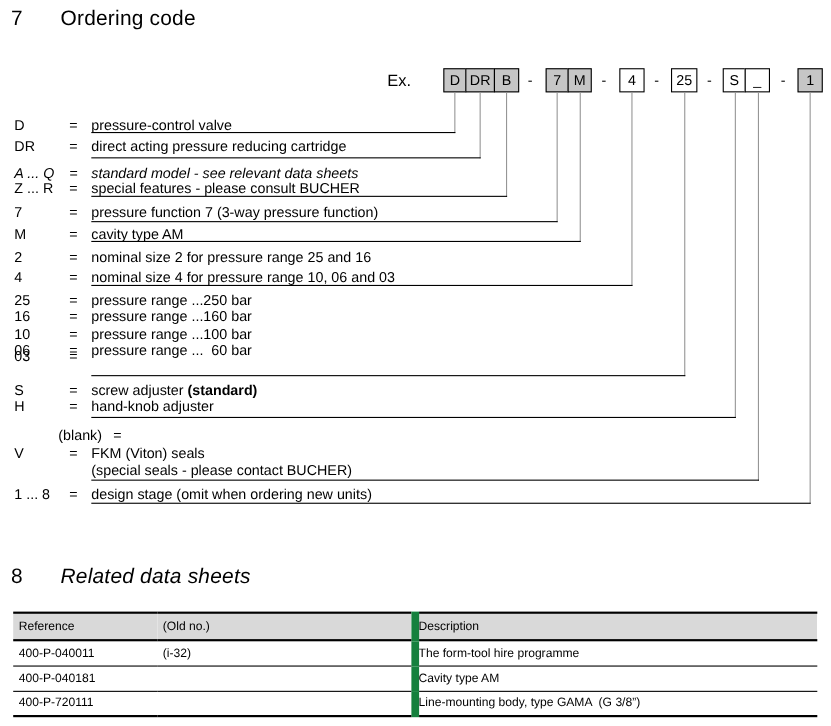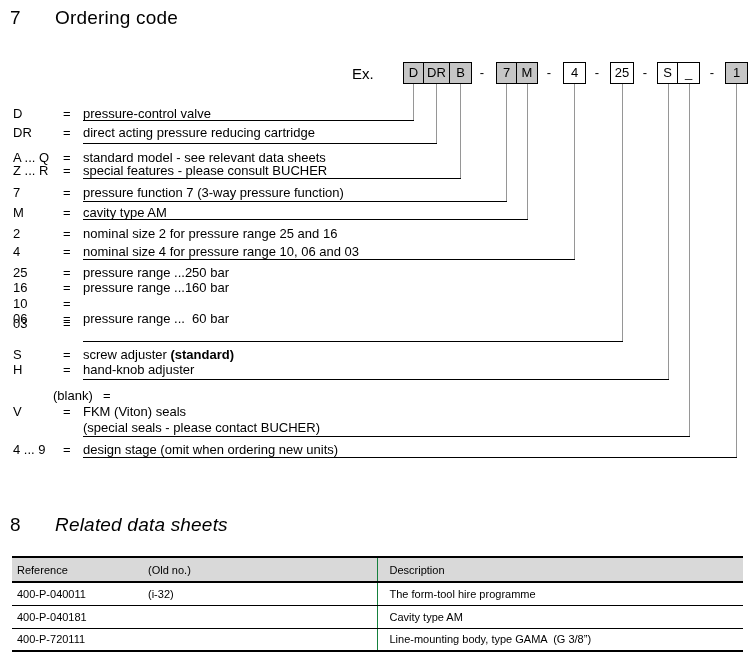--- a/index.html
+++ b/index.html
@@ -32,21 +32,21 @@
   }
   table.dtable th,table.dtable td{
     font-weight:normal;text-align:left;vertical-align:middle;
     padding:0 0 0 5px;white-space:pre;overflow:hidden;
   }
   table.dtable thead tr{background:#d9d9d9;height:25px;}
   table.dtable thead th{border-top:2px solid #000;border-bottom:2px solid #000;margin-top:20px;}
   table.dtable tbody tr{height:23px;}
   table.dtable tbody td{border-bottom:1px solid #000;}
   table.dtable tbody tr:last-child td{border-bottom:2px solid #000;}
-  table.dtable .c3{border-left:1px solid #15803d;padding-left:12px;}
+  table.dtable .c3{border-left:7px solid #15803d;padding-left:0;}
   .col1{width:131px;} .col2{width:234px;} .col3{width:366px;}
 </style>
 </head>
 <body>
 
 <div id="page">
 
   <div class="abs heading" style="left:10px;top:7px;">
     <span class="abs" style="left:0;top:0;">7</span>
     <span class="abs" style="left:45px;top:0;white-space:nowrap;">Ordering code</span>
@@ -93,21 +93,21 @@
       <div class="lrow" style="top: 106px;">
         <span class="lbl">D</span>
         <span class="eq">=</span>
         <span class="desc">pressure-control valve</span>
       </div>
       <div class="lrow" style="top: 125px;">
         <span class="lbl">DR</span>
         <span class="eq">=</span>
         <span class="desc">direct acting pressure reducing cartridge</span>
       </div>
-      <div class="lrow" style="top: 150px;">
+      <div class="lrow" style="top: 150px; font-style: italic;">
         <span class="lbl">A ... Q</span>
         <span class="eq">=</span>
         <span class="desc">standard model - see relevant data sheets</span>
       </div>
       <div class="lrow" style="top: 163px; padding-left: 34px;">
         <span class="lbl">Z ... R</span>
         <span class="eq">=</span>
         <span class="desc">special features - please consult BUCHER</span>
       </div>
       <div class="lrow" style="top: 185px;">
@@ -136,20 +136,21 @@
         <span class="desc">pressure range ...250 bar</span>
       </div>
       <div class="lrow" style="top: 280px;">
         <span class="lbl">16</span>
         <span class="eq">=</span>
         <span class="desc">pressure range ...160 bar</span>
       </div>
       <div class="lrow" style="top: 296px;">
         <span class="lbl">10</span>
         <span class="eq">=</span>
+        <span class="desc">pressure range ...100 bar</span>
       </div>
       <div class="lrow" style="top: 311px;">
         <span class="lbl">06</span>
         <span class="eq">=</span>
         <span class="desc">pressure range ...  60 bar</span>
       </div>
       <div class="lrow" style="top: 316px;">
         <span class="lbl">03</span>
         <span class="eq">=</span>
       </div>
@@ -169,21 +170,21 @@
       </div>
       <div class="lrow" style="top: 404px;">
         <span class="lbl">V</span>
         <span class="eq">=</span>
         <span class="desc">FKM (Viton) seals</span>
       </div>
       <div class="lrow" style="top: 420px;">
         <span class="desc">(special seals - please contact BUCHER)</span>
       </div>
       <div class="lrow" style="top: 442px;">
-        <span class="lbl">4 ... 9</span>
+        <span class="lbl">1 ... 8</span>
         <span class="eq">=</span>
         <span class="desc">design stage (omit when ordering new units)</span>
       </div>
     </div>
 
   <div class="abs heading" style="left:10px;top:514px;">
     <span class="abs" style="left:0;top:0;">8</span>
     <span class="abs" style="left:45px;top:0;white-space:nowrap;font-style:italic;">Related data sheets</span>
   </div>
 

